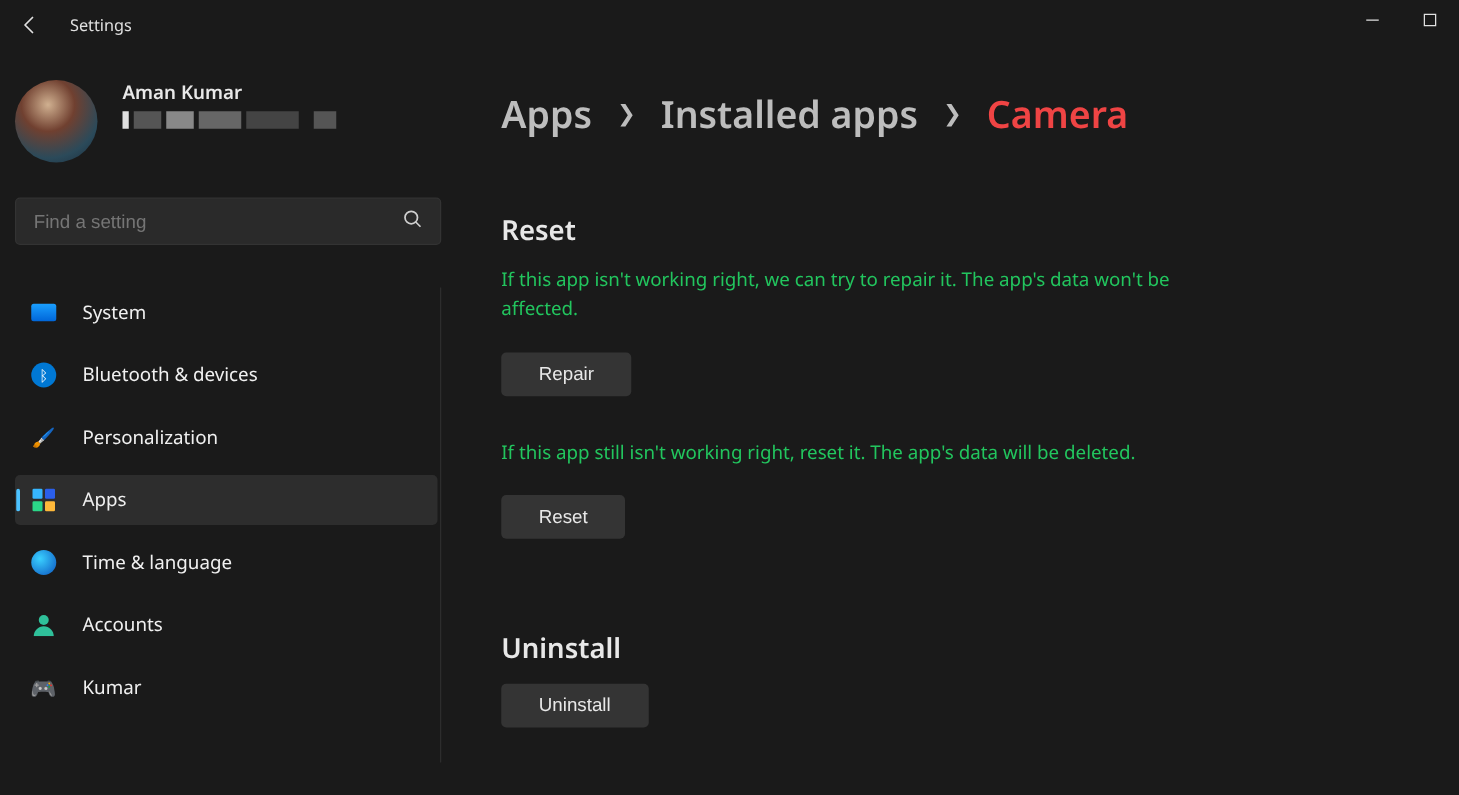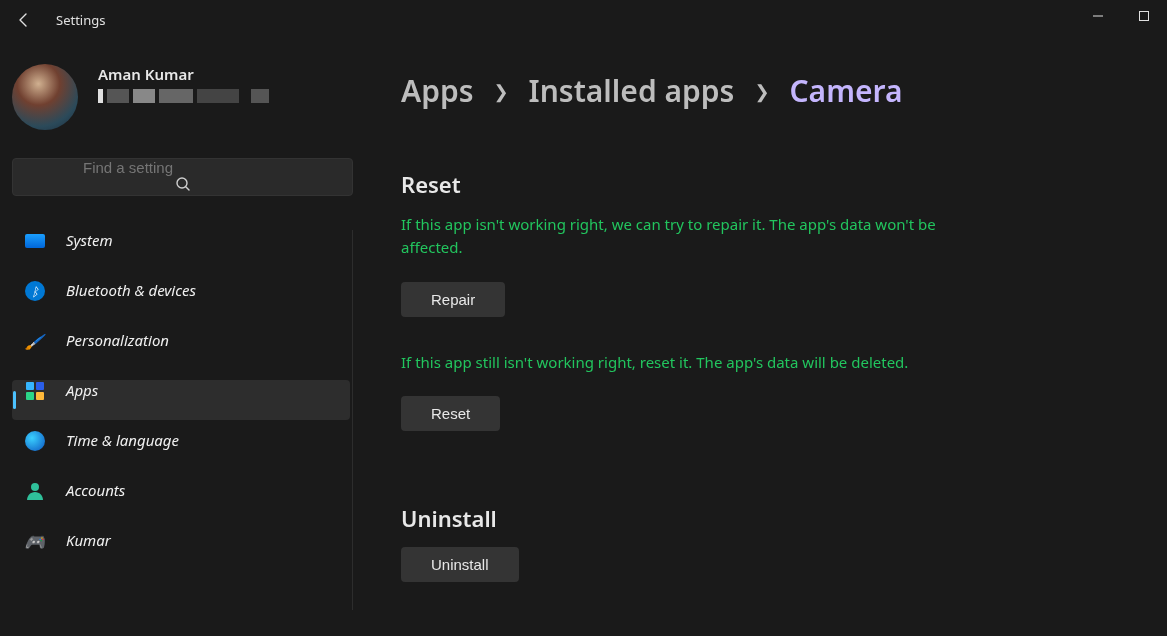--- a/index.html
+++ b/index.html
@@ -70,21 +70,20 @@
   }
   .search {
     display: flex;
     align-items: center;
     background: #2a2a2a;
     border: 1px solid #333;
     border-radius: 4px;
     height: 38px;
     padding: 0 14px 0 14px;
     margin-bottom: 34px;
-    flex-direction: column;
   }
   .search input {
     flex: 1;
     background: transparent;
     border: none;
     outline: none;
     color: #cfcfcf;
     font-size: 15px;
   }
   .search .si {
@@ -92,27 +91,27 @@
     font-size: 14px;
   }
   .nav {
     position: relative;
     border-right: 1px solid #2d2d2d;
     padding-right: 2px;
     height: 380px;
   }
   .nav-item {
     display: flex;
+    align-items: center;
     height: 40px;
     padding: 0 12px;
     border-radius: 4px;
     cursor: pointer;
     margin-bottom: 10px;
     position: relative;
-    font-style: italic;
   }
   .nav-item.active {
     background: #2d2d2d;
   }
   .nav-item.active::before {
     content: "";
     position: absolute;
     left: 1px;
     top: 11px;
     bottom: 11px;
@@ -140,21 +139,21 @@
     gap: 20px;
     margin-bottom: 58px;
   }
   .bc {
     font-size: 30px;
     font-weight: 600;
     color: #bdbdbd;
     cursor: pointer;
   }
   .bc.current {
-    color: #c4b5fd;
+    color: #ef4444;
   }
   .bc-sep {
     color: #bdbdbd;
     font-size: 18px;
   }
   .section-hd {
     font-size: 22px;
     font-weight: 600;
     margin-bottom: 14px;
   }

